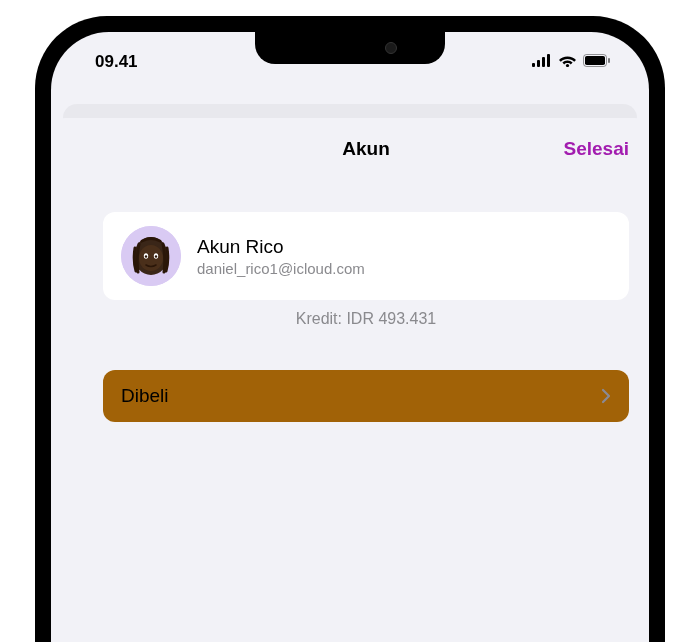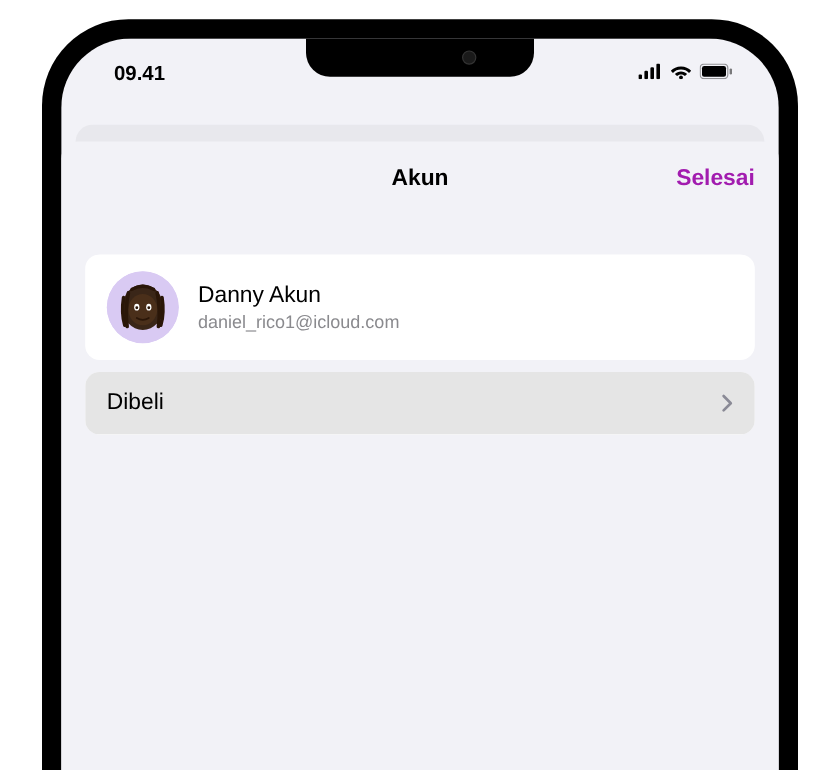--- a/index.html
+++ b/index.html
@@ -99,20 +99,21 @@
       border-radius: 14px 14px 0 0;
     }
     .modal-sheet {
       position: absolute;
       top: 86px;
       left: 0;
       right: 0;
       bottom: 0;
       background: #f2f2f7;
       border-radius: 14px 14px 0 0;
+      padding-left: 32px;
     }
     .modal-header {
       position: relative;
       height: 62px;
       display: flex;
       align-items: center;
       justify-content: center;
     }
     .modal-title {
       font-size: 19px;
@@ -175,21 +176,21 @@
     .menu-item {
       display: flex;
       align-items: center;
       justify-content: space-between;
       padding: 15px 18px;
       font-size: 19px;
       color: #000;
       position: relative;
     }
     .menu-item.selected {
-      background: #e5e5e5;
+      background: #a16207;
     }
     .menu-item:not(:last-child)::after {
       content: "";
       position: absolute;
       bottom: 0;
       left: 18px;
       right: 0;
       height: 1px;
       background: #e3e3e7;
     }
@@ -261,25 +262,26 @@
               <circle cx="35" cy="30.5" r="1.2" fill="#2a1608"></circle>
               <path d="M25 39 Q30 42 35 39" stroke="#2a1608" stroke-width="1.5" fill="none" stroke-linecap="round"></path>
               <path d="M14 22 Q12 35 15 45" stroke="#2a1608" stroke-width="3" fill="none" stroke-linecap="round"></path>
               <path d="M18 18 Q15 32 17 46" stroke="#2a1608" stroke-width="3" fill="none" stroke-linecap="round"></path>
               <path d="M46 22 Q48 35 45 45" stroke="#2a1608" stroke-width="3" fill="none" stroke-linecap="round"></path>
               <path d="M42 18 Q45 32 43 46" stroke="#2a1608" stroke-width="3" fill="none" stroke-linecap="round"></path>
               <path d="M20 14 Q30 8 40 14 Q42 18 38 16 Q30 12 22 16 Q18 18 20 14 Z" fill="#2a1608"></path>
             </svg>
           </div>
           <div class="profile-info">
-            <div class="profile-name">Danny Akun</div>
+            <div class="profile-name">Akun Rico</div>
             <div class="profile-email">daniel_rico1@icloud.com</div>
           </div>
         </div>
 
+        <div class="credit-text">Kredit: IDR 493.431</div>
 
         <div class="menu-list">
           <div class="menu-item selected">
             <span>Dibeli</span>
             <span class="chevron">
               <svg width="10" height="16" viewBox="0 0 10 16">
                   <path d="M2 2 L8 8 L2 14" stroke="#8a8a96" stroke-width="2.2" fill="none" stroke-linecap="round" stroke-linejoin="round"></path>
                 </svg>
             </span>
           </div>

